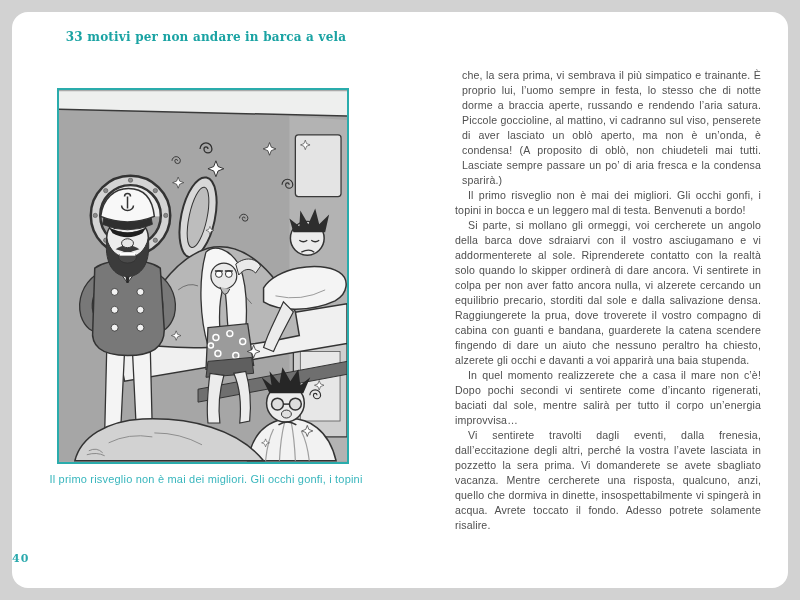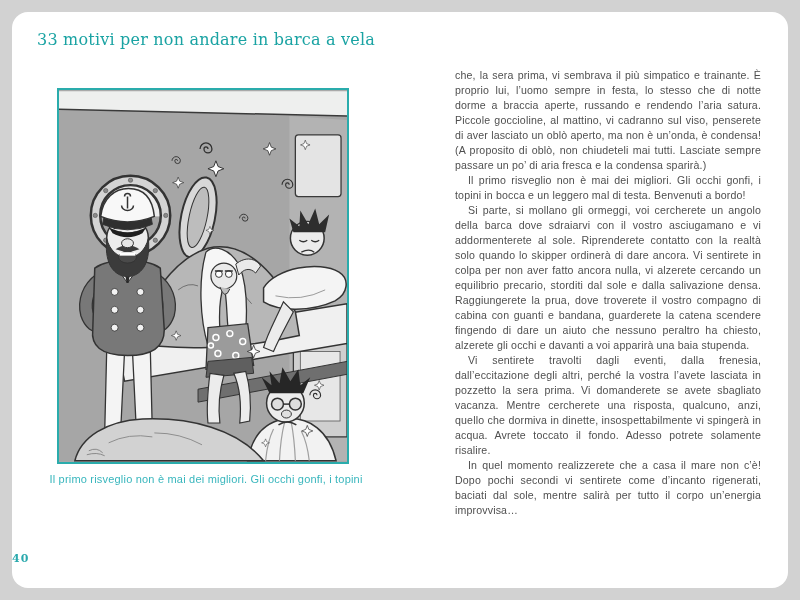--- a/index.html
+++ b/index.html
@@ -16,21 +16,21 @@
   body{background:var(--outer-background);font-family:"Liberation Sans",sans-serif;position:relative;}
   .spread{
     position:absolute;left:12px;top:12px;width:776px;height:576px;
     background:var(--page-background);border-radius:16px;
   }
   .page{position:absolute;top:0;height:576px;width:388px;}
   .page-left{left:0;}
   .page-right{left:388px;}
   .running-head{
     position:absolute;top:18px;left:0;width:100%;text-align:center;
-    font-family:"DejaVu Serif",serif;font-weight:400;font-size:16px;
+    font-family:"DejaVu Serif",serif;font-weight:700;font-size:12px;
     letter-spacing:.2px;color:var(--teal-heading);
   }
   .figure{
     position:absolute;left:45px;top:76px;width:292px;height:376px;
     border:2px solid var(--illustration-border);background:#a9a9a9;
   }
   .figure svg{display:block;width:100%;height:100%;}
   .caption{
     position:absolute;top:460px;left:10px;width:368px;text-align:center;
     font-size:11px;line-height:15px;color:var(--teal-caption);letter-spacing:.2px;
@@ -39,21 +39,21 @@
     position:absolute;top:540px;left:0;width:100%;text-align:left;
     font-family:"DejaVu Serif",serif;font-weight:700;font-size:11px;
     color:var(--teal-page-number);letter-spacing:1px;
   }
   .body-text{
     position:absolute;left:55px;top:56px;width:306px;
     font-size:10.6px;line-height:15px;color:var(--body-text);
     text-align:justify;letter-spacing:.15px;
   }
   .body-text p{text-indent:13px;}
-  .body-text p:first-child{text-indent:0;}
+  .body-text p:first-child{text-indent:0;margin-left:7px;}
 </style>
 </head>
 <body>
 
 <div class="spread">
 
   <div class="page page-left">
     <div class="running-head">33 motivi per non andare in barca a vela</div>
 
     <div class="figure" title="Black-and-white cartoon of a sailboat cabin: a cheerful skipper in a captain's hat stands beside bunk beds while three dazed, hungover crew members wake up among pillows and blankets, with stars and dizzy swirls around their heads; an open porthole is on the wall.">
@@ -215,19 +215,19 @@
 
     <div class="page-number">40</div>
   </div>
 
   <div class="page page-right">
 
     <div class="body-text">
         <p>che, la sera prima, vi sembrava il più simpatico e trainante. È proprio lui, l’uomo sempre in festa, lo stesso che di notte dorme a braccia aperte, russando e rendendo l’aria satura. Piccole goccioline, al mattino, vi cadranno sul viso, penserete di aver lasciato un oblò aperto, ma non è un’onda, è condensa! (A proposito di oblò, non chiudeteli mai tutti. Lasciate sempre passare un po’ di aria fresca e la condensa sparirà.)</p>
         <p>Il primo risveglio non è mai dei migliori. Gli occhi gonfi, i topini in bocca e un leggero mal di testa. Benvenuti a bordo!</p>
         <p>Si parte, si mollano gli ormeggi, voi cercherete un angolo della barca dove sdraiarvi con il vostro asciugamano e vi addormenterete al sole. Riprenderete contatto con la realtà solo quando lo skipper ordinerà di dare ancora. Vi sentirete in colpa per non aver fatto ancora nulla, vi alzerete cercando un equilibrio precario, storditi dal sole e dalla salivazione densa. Raggiungerete la prua, dove troverete il vostro compagno di cabina con guanti e bandana, guarderete la catena scendere fingendo di dare un aiuto che nessuno peraltro ha chiesto, alzerete gli occhi e davanti a voi apparirà una baia stupenda.</p>
+        <p>In quel momento realizzerete che a casa il mare non c’è! Dopo pochi secondi vi sentirete come d’incanto rigenerati, baciati dal sole, mentre salirà per tutto il corpo un’energia improvvisa…</p>
         <p>Vi sentirete travolti dagli eventi, dalla frenesia, dall’eccitazione degli altri, perché la vostra l’avete lasciata in pozzetto la sera prima. Vi domanderete se avete sbagliato vacanza. Mentre cercherete una risposta, qualcuno, anzi, quello che dormiva in dinette, insospettabilmente vi spingerà in acqua. Avrete toccato il fondo. Adesso potrete solamente risalire.</p>
-        <p>In quel momento realizzerete che a casa il mare non c’è! Dopo pochi secondi vi sentirete come d’incanto rigenerati, baciati dal sole, mentre salirà per tutto il corpo un’energia improvvisa…</p>
       </div>
 
   </div>
 
 </div>
 
 </body></html>

